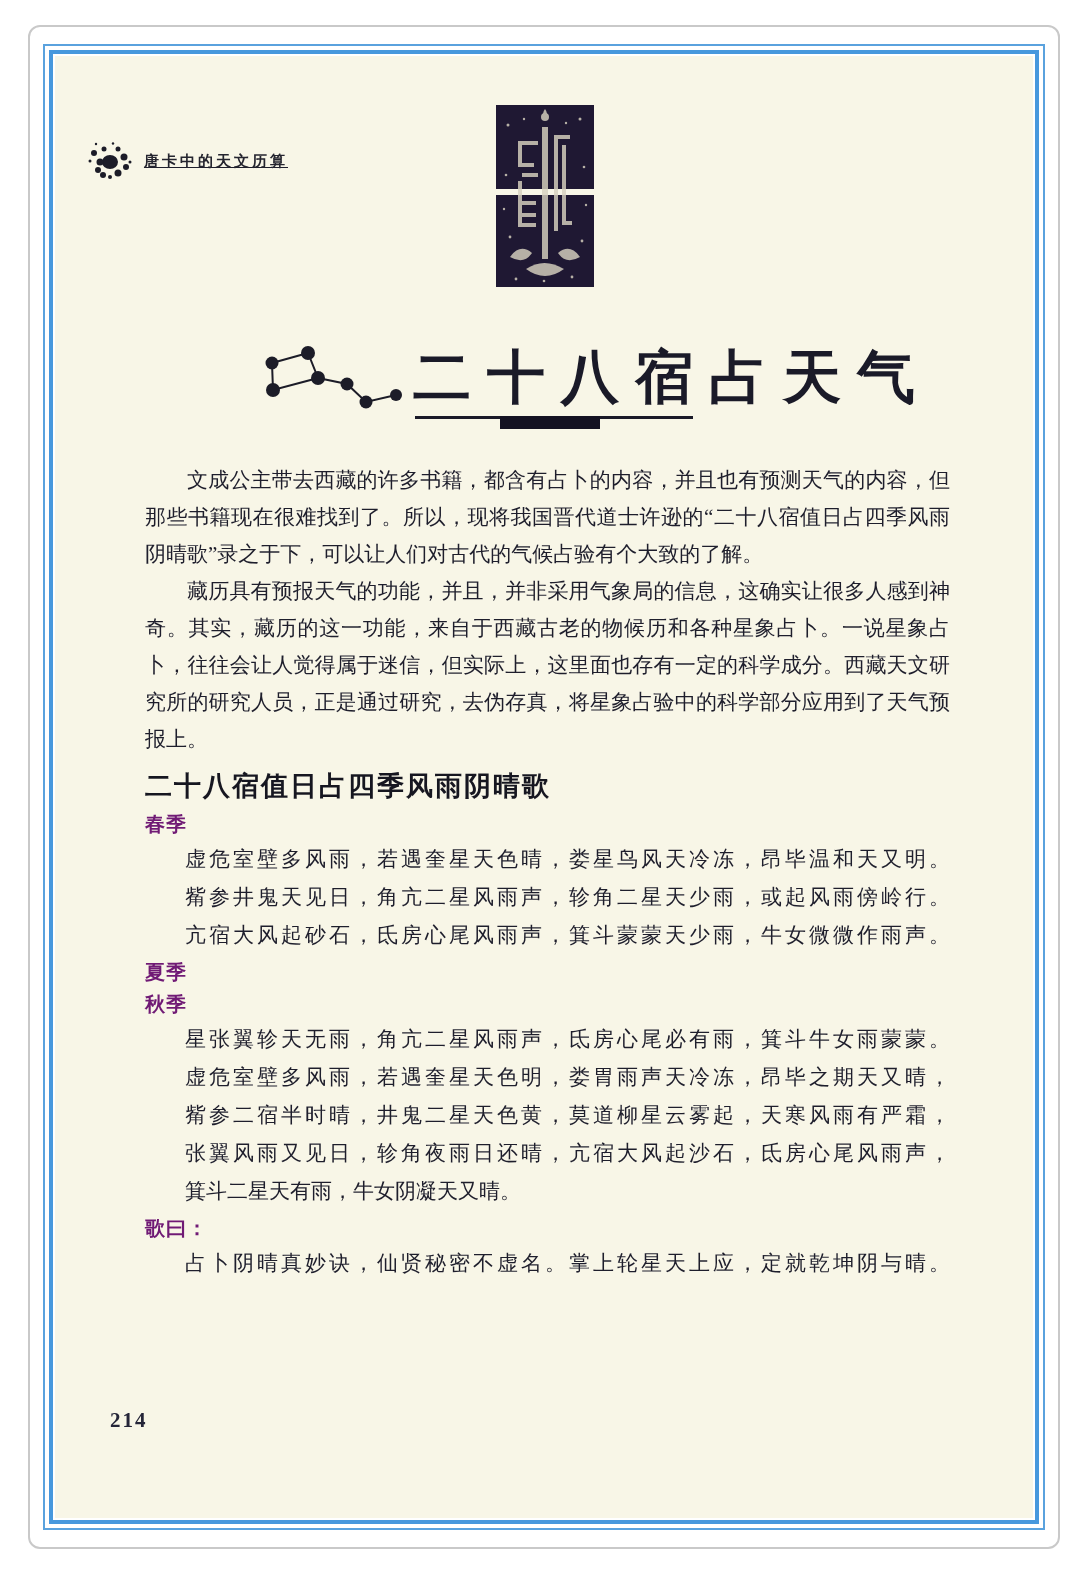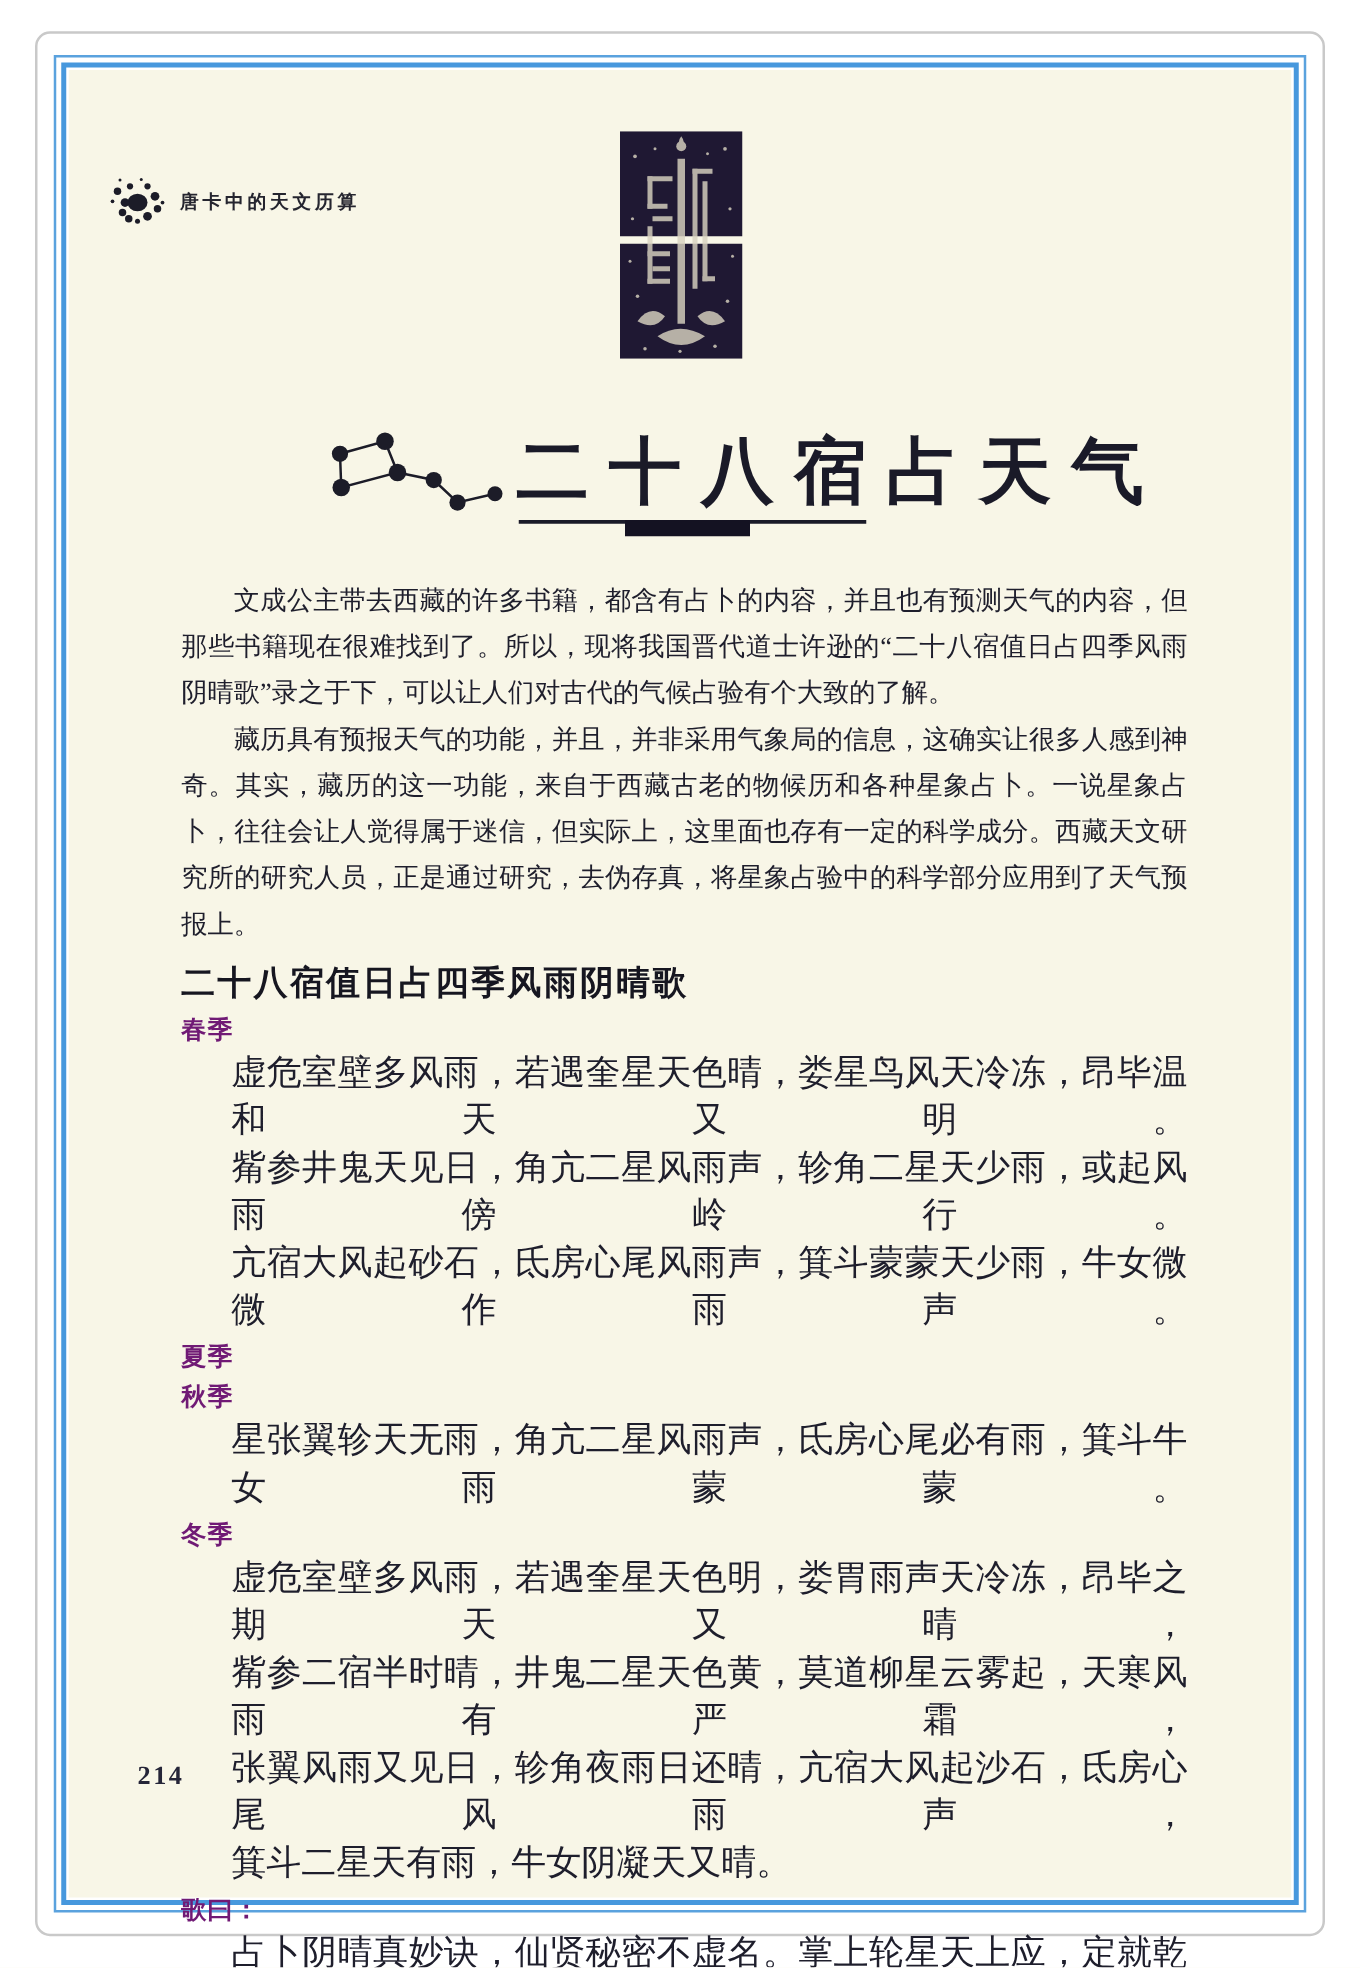--- a/index.html
+++ b/index.html
@@ -6,38 +6,38 @@
   .page{position:relative;width:1088px;height:1574px;background:#ffffff;overflow:hidden;
         font-family:"Liberation Serif","DejaVu Serif",serif;color:#1e1e2c;}
   .outer-frame{position:absolute;left:28px;top:25px;right:28px;bottom:25px;
         border:2px solid #c9c9c9;border-radius:12px;background:#ffffff;}
   .border-thin{position:absolute;left:43px;top:44px;right:43px;bottom:44px;
         border:2px solid #5aa2de;}
   .border-thick{position:absolute;left:49px;top:50px;right:49px;bottom:50px;
         border:4px solid #4798dd;}
   .content{position:absolute;left:55px;top:56px;right:55px;bottom:56px;
         background:#f8f6e7;}
-  .running-header{position:absolute;left:33px;top:86px;display:flex;align-items:center;}
+  .running-header{position:absolute;left:33px;top:86px;display:flex;align-items:center;text-decoration:underline;}
   .running-header .brand{font-family:"Liberation Sans","DejaVu Sans",sans-serif;
         font-weight:bold;font-size:15px;letter-spacing:3px;color:#25252f;margin-left:12px;}
   .stamp{position:absolute;left:441px;top:49px;width:98px;height:182px;}
   .constellation{position:absolute;left:195px;top:280px;}
   .chapter-title{position:absolute;left:358px;top:283px;margin:0;
         font-size:58px;font-weight:bold;letter-spacing:16px;color:#1a1a28;white-space:nowrap;}
   .title-rule{position:absolute;left:360px;top:360px;width:278px;height:3px;background:#1a1a28;}
   .title-rule-bar{position:absolute;left:85px;top:0;width:100px;height:13px;background:#141222;}
   .flow{position:absolute;left:90px;top:406px;width:805px;}
   p.prose{margin:0;font-size:21px;line-height:37px;text-align:justify;text-indent:2em;
         color:#1e1e2c;}
   h2.song-heading{margin:12px 0 8px 0;font-family:"Liberation Sans","DejaVu Sans",sans-serif;
         font-size:27px;letter-spacing:2px;color:#161620;line-height:32px;}
   h3.season{margin:4px 0 2px 0;font-family:"Liberation Sans","DejaVu Sans",sans-serif;
         font-size:20px;letter-spacing:1px;color:#701a75;line-height:28px;}
   .verse{margin-left:40px;width:765px;}
-  .verse .vline{font-size:28px;line-height:38px;color:#1e1e2c;}
+  .verse .vline{font-size:21px;line-height:38px;color:#1e1e2c;}
   .verse .vline.stretch{text-align:justify;text-align-last:justify;}
   .page-number{position:absolute;left:55px;top:1352px;font-size:21px;font-weight:bold;
         letter-spacing:2px;color:#252538;}
 </style>
 </head>
 <body>
 
 <div class="page">
   <div class="outer-frame"></div>
   <div class="border-thin"></div>
@@ -140,21 +140,20 @@
           <div class="verse">
             <div class="vline stretch">虚危室壁多风雨，若遇奎星天色晴，娄星鸟风天冷冻，昂毕温和天又明。</div>
             <div class="vline stretch">觜参井鬼天见日，角亢二星风雨声，轸角二星天少雨，或起风雨傍岭行。</div>
             <div class="vline stretch">亢宿大风起砂石，氐房心尾风雨声，箕斗蒙蒙天少雨，牛女微微作雨声。</div>
           </div>
           <h3 class="season">夏季</h3>
           <h3 class="season">秋季</h3>
           <div class="verse">
             <div class="vline stretch">星张翼轸天无雨，角亢二星风雨声，氐房心尾必有雨，箕斗牛女雨蒙蒙。</div>
           </div>
-          <h3 class="season">冬季</h3>
           <div class="verse">
             <div class="vline stretch">虚危室壁多风雨，若遇奎星天色明，娄胃雨声天冷冻，昂毕之期天又晴，</div>
             <div class="vline stretch">觜参二宿半时晴，井鬼二星天色黄，莫道柳星云雾起，天寒风雨有严霜，</div>
             <div class="vline stretch">张翼风雨又见日，轸角夜雨日还晴，亢宿大风起沙石，氐房心尾风雨声，</div>
             <div class="vline">箕斗二星天有雨，牛女阴凝天又晴。</div>
           </div>
           <h3 class="season">歌曰：</h3>
           <div class="verse">
             <div class="vline stretch">占卜阴晴真妙诀，仙贤秘密不虚名。掌上轮星天上应，定就乾坤阴与晴。</div>
           </div>

